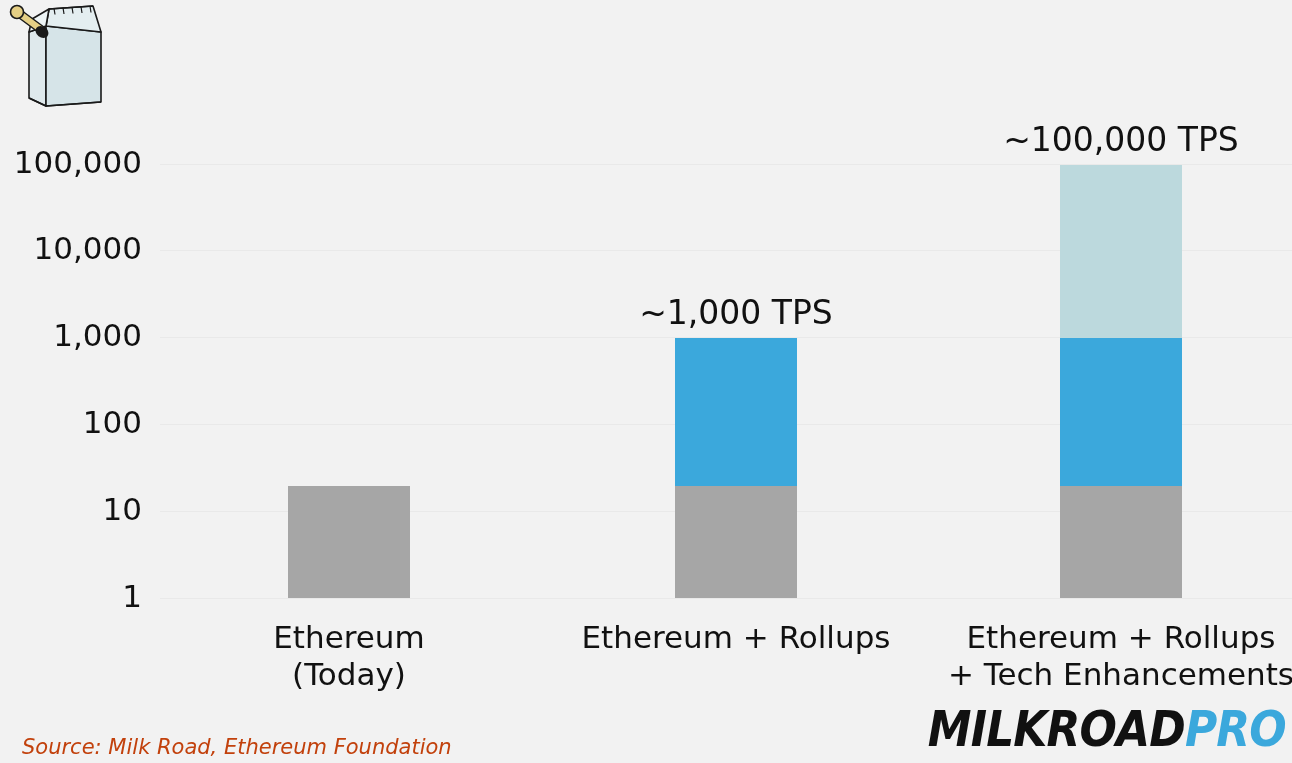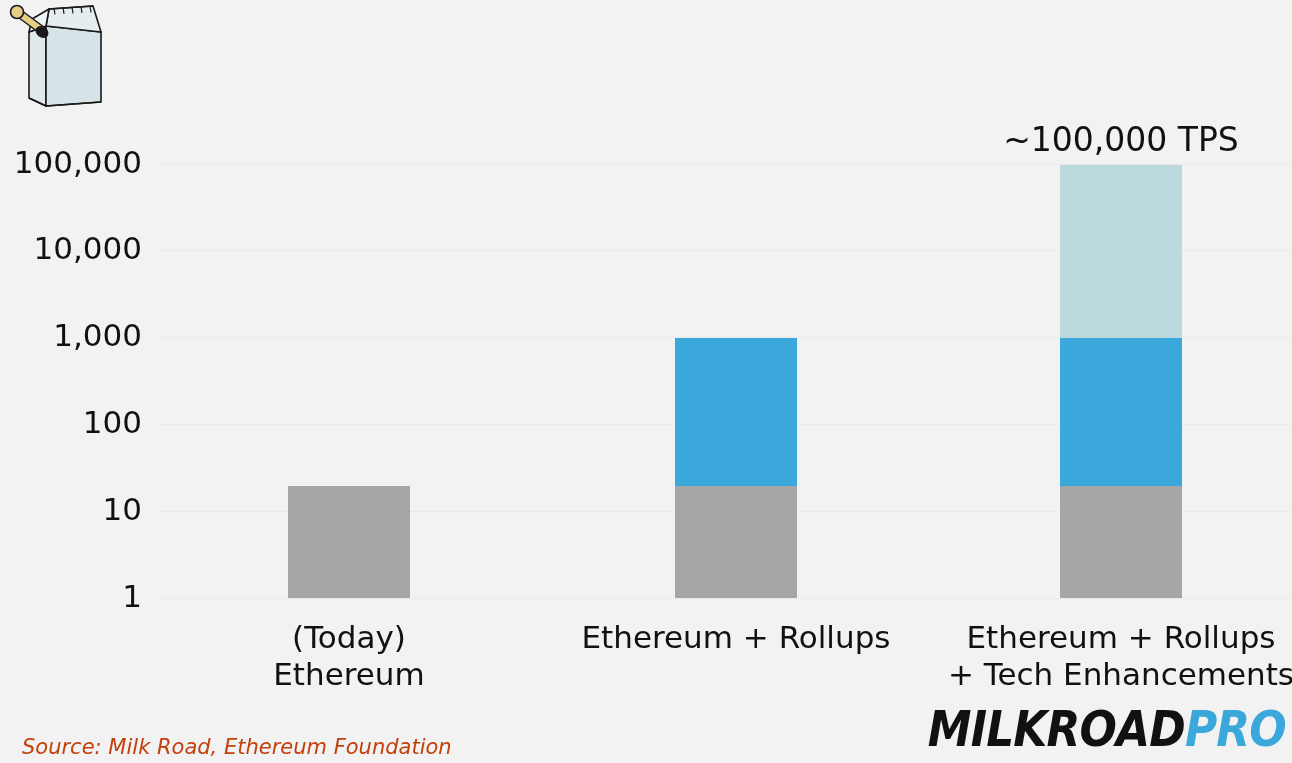--- a/index.html
+++ b/index.html
@@ -143,27 +143,28 @@
       <div class="gridline" style="top: 423.9px;"></div>
       <div class="ytick" style="top: 403.9px;">100</div>
       <div class="gridline" style="top: 510.7px;"></div>
       <div class="ytick" style="top: 490.7px;">10</div>
       <div class="gridline baseline" style="top: 597.5px;"></div>
       <div class="ytick" style="top: 577.5px;">1</div>
       <div class="bar" style="left: 288px; top: 485.571px; width: 122px; height: 112.929px;">
         <div class="seg" style="top: 0px; height: 112.929px; background: rgb(166, 166, 166);"></div>
       </div>
       <div class="cat-label" style="left: 139px; top: 619px;">
+        <div>Ethereum</div>
         <div>(Today)</div>
-        <div>Ethereum</div>
       </div>
       <div class="bar" style="left: 675px; top: 338.1px; width: 122px; height: 260.4px;">
         <div class="seg" style="top: 147.471px; height: 112.929px; background: rgb(166, 166, 166);"></div>
         <div class="seg" style="top: 0px; height: 147.471px; background: rgb(59, 168, 220);"></div>
       </div>
+      <div class="bar-value" style="left: 526px; top: 293.1px;">~1,000 TPS</div>
       <div class="cat-label" style="left: 526px; top: 619px;">
         <div>Ethereum + Rollups</div>
       </div>
       <div class="bar" style="left: 1060px; top: 164.5px; width: 122px; height: 434px;">
         <div class="seg" style="top: 321.071px; height: 112.929px; background: rgb(166, 166, 166);"></div>
         <div class="seg" style="top: 173.6px; height: 147.471px; background: rgb(59, 168, 220);"></div>
         <div class="seg" style="top: 0px; height: 173.6px; background: rgb(188, 217, 221);"></div>
       </div>
       <div class="bar-value" style="left: 911px; top: 119.5px;">~100,000 TPS</div>
       <div class="cat-label" style="left: 911px; top: 619px;">

